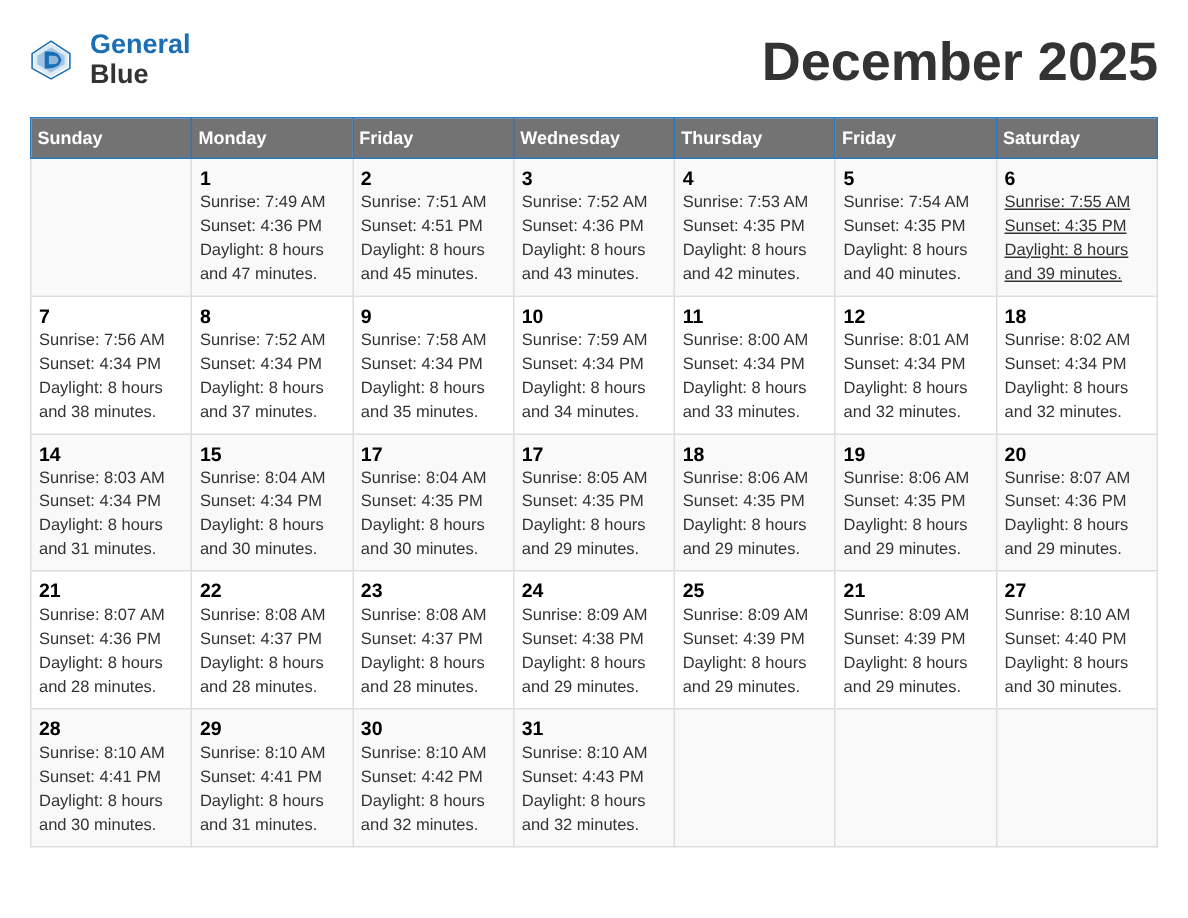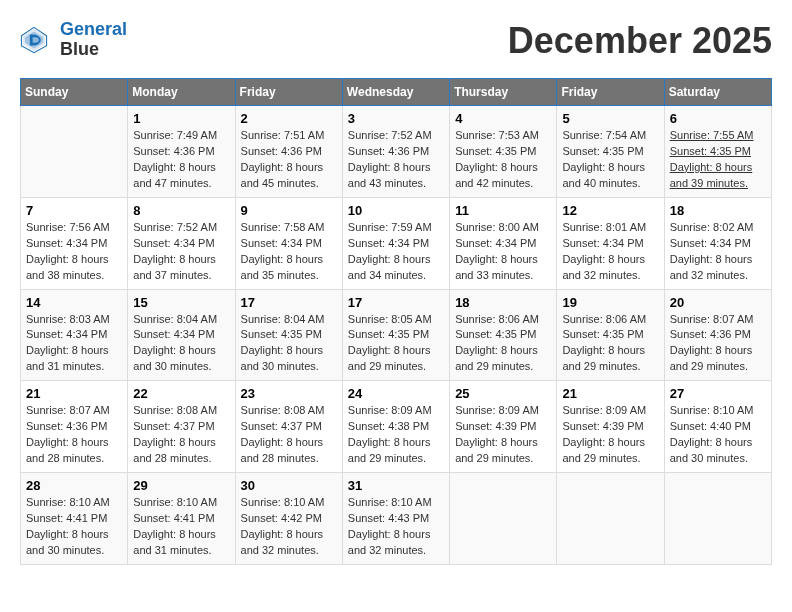--- a/index.html
+++ b/index.html
@@ -130,21 +130,21 @@
         <td>
           <span class="day-number">1</span>
           <div class="day-info" style="white-space: pre-line;">Sunrise: 7:49 AM
 Sunset: 4:36 PM
 Daylight: 8 hours
 and 47 minutes.</div>
         </td>
         <td>
           <span class="day-number">2</span>
           <div class="day-info" style="white-space: pre-line;">Sunrise: 7:51 AM
-Sunset: 4:36 PM
+Sunset: 4:51 PM
 Daylight: 8 hours
 and 45 minutes.</div>
         </td>
         <td>
           <span class="day-number">3</span>
           <div class="day-info" style="white-space: pre-line;">Sunrise: 7:52 AM
 Sunset: 4:36 PM
 Daylight: 8 hours
 and 43 minutes.</div>
         </td>

